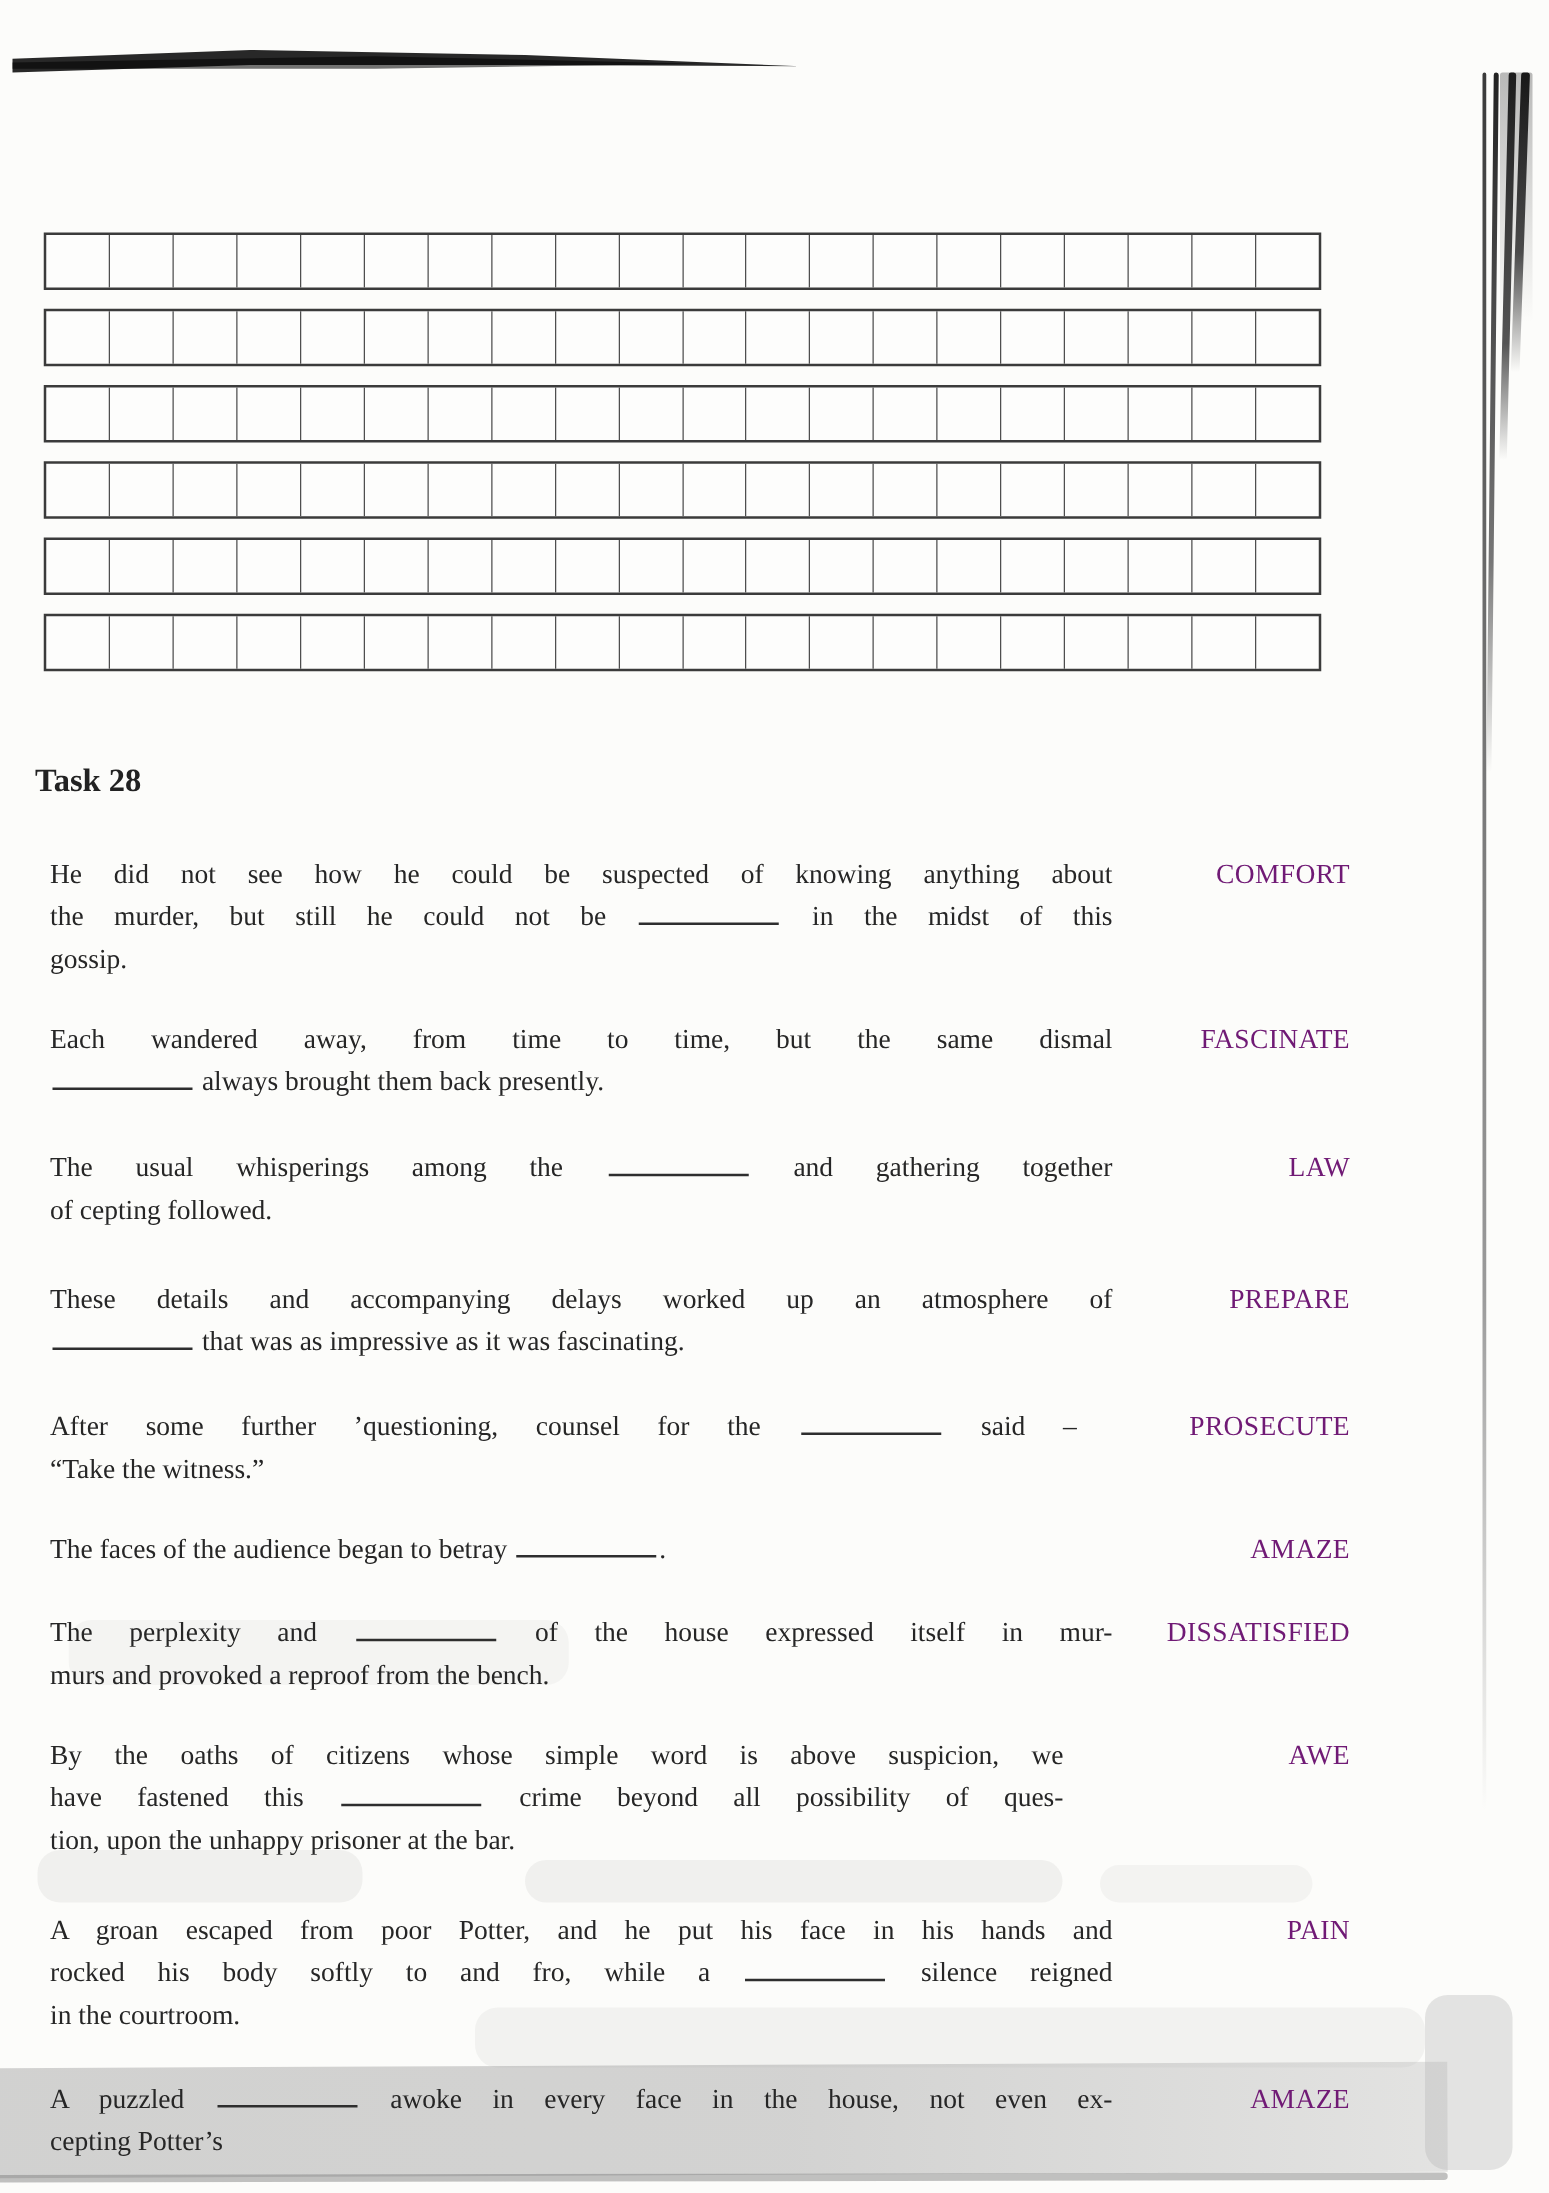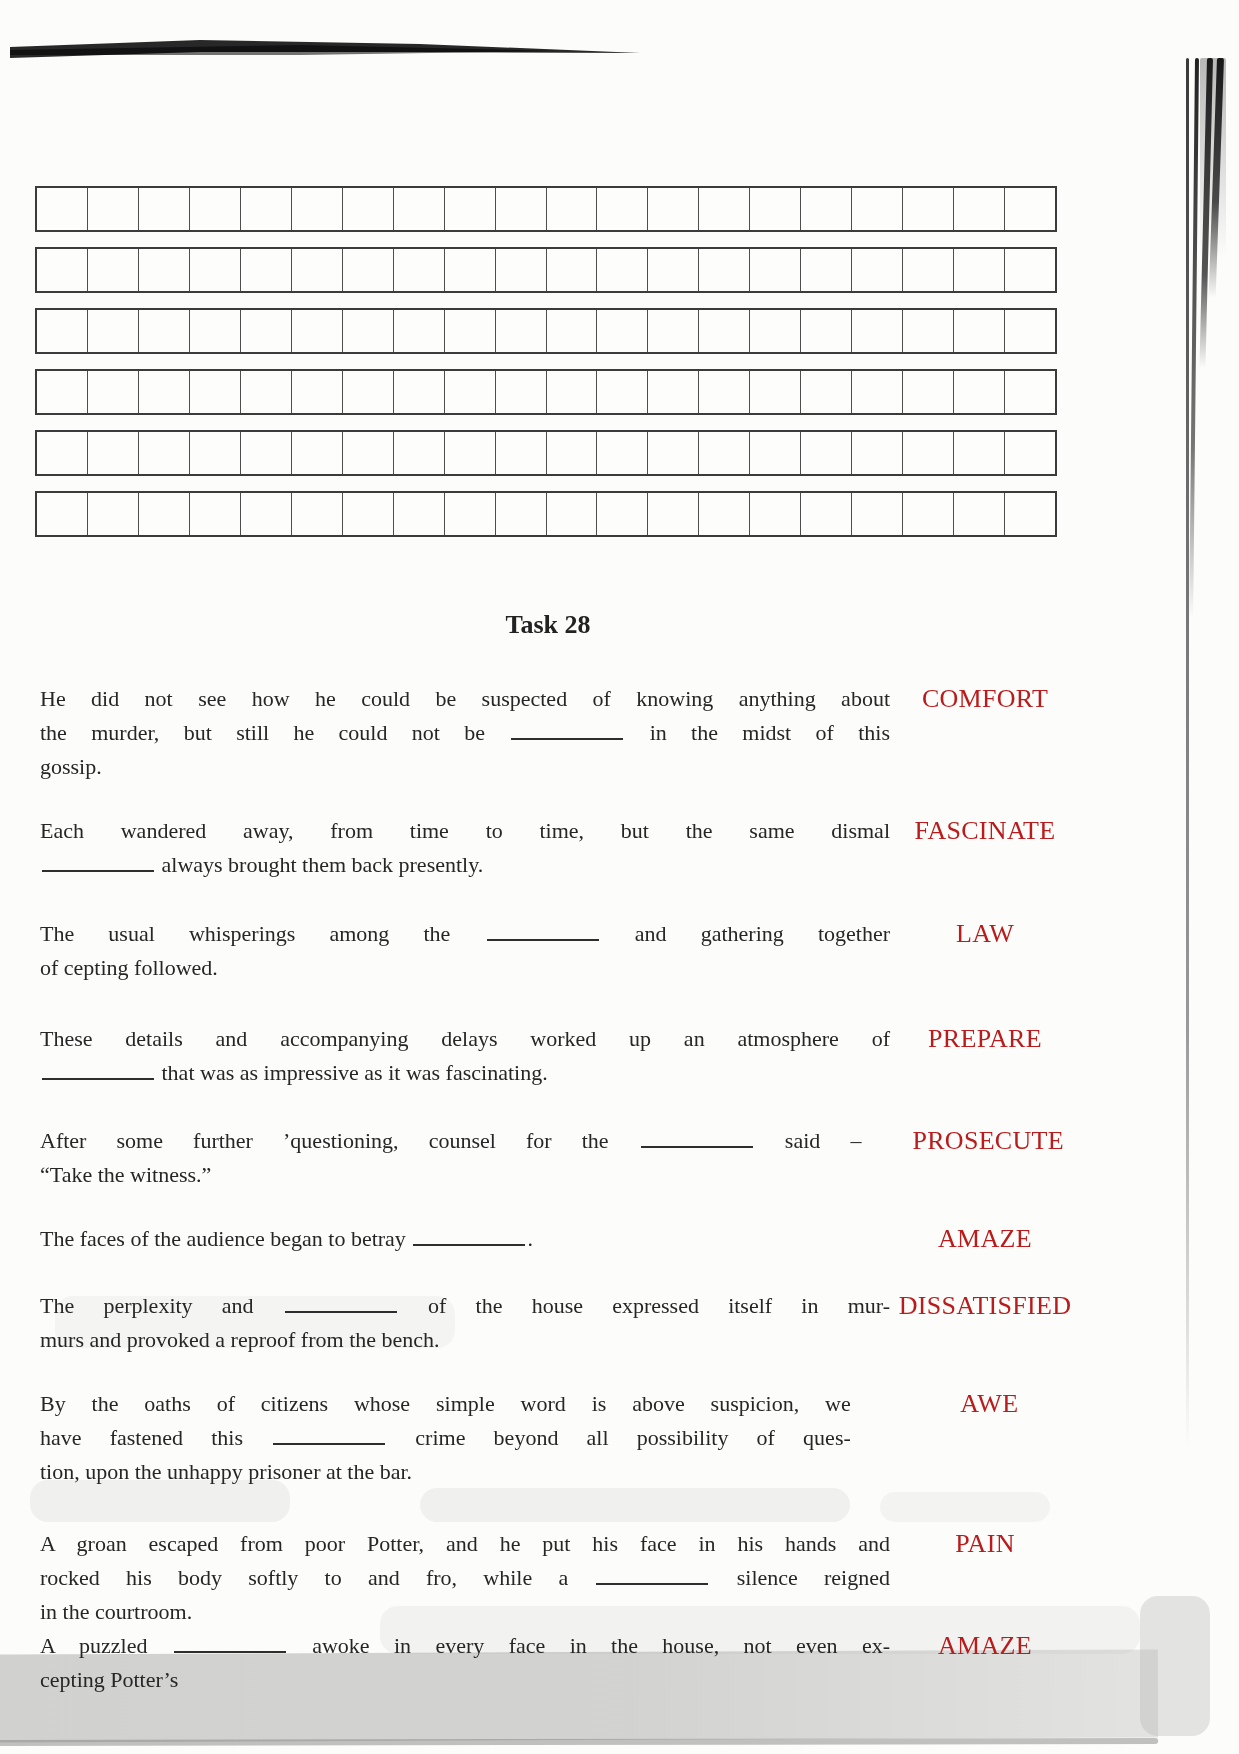--- a/index.html
+++ b/index.html
@@ -37,43 +37,43 @@
     background:rgba(120,120,120,.45);border-radius:3px;transform:rotate(.15deg);
   }
   
   .answer-grid{position:absolute;left:35px;top:186px;width:1022px;display:flex;flex-direction:column;gap:15px;z-index:2;}
   .grid-row{display:flex;height:42px;border:2px solid #3b3b3b;background:rgba(255,255,255,.4);}
   .grid-cell{flex:1;border-right:1.5px solid #4e4e4e;}
   .grid-cell:last-child{border-right:none;}
   
   .page-heading{
     position:absolute;left:28px;top:610px;width:1040px;z-index:2;
-    text-align:center;font-size:26px;font-weight:700;color:#222;
+    text-align:left;font-size:26px;font-weight:700;color:#222;
   }
   
   .exercise{position:absolute;left:40px;top:682px;width:1040px;z-index:2;font-size:22px;line-height:34px;}
   .para-row{display:flex;align-items:flex-start;}
   .para-row:nth-child(2){margin-top:30px;}
   .para-row:nth-child(3){margin-top:35px;}
   .para-row:nth-child(4){margin-top:37px;}
   .para-row:nth-child(5){margin-top:34px;gap:35px;}
   .para-row:nth-child(6){margin-top:30px;}
   .para-row:nth-child(7){margin-top:33px;}
   .para-row:nth-child(8){margin-top:30px;gap:48px;}
   .para-row:nth-child(9){margin-top:38px;}
-  .para-row:nth-child(10){}
+  .para-row:nth-child(10){margin-top:33px;}
   .para-text{width:850px;}
   .line{text-align:left;}
   .line.just{text-align:justify;text-align-last:justify;}
   .blank{
     display:inline-block;width:112px;height:3px;margin:0 2px;
     border-bottom:2px solid #2e2e2e;vertical-align:baseline;
   }
   .para-keyword{
-    width:190px;text-align:center;font-size:26px;letter-spacing:.3px;color:#b91c1c;
+    width:190px;text-align:right;font-size:22px;letter-spacing:.3px;color:#701a75;
     line-height:34px;
   }
 </style>
 </head>
 <body>
 
 <svg class="stroke-artifact" width="700" height="80" viewBox="0 0 700 80">
   <polygon points="10,47 200,40 420,44 640,53 420,52 200,52 10,58" fill="#161616" opacity="0.92"></polygon>
   <polygon points="10,50 300,45 560,51 300,55 10,55" fill="#000" opacity="0.55"></polygon>
 </svg>

